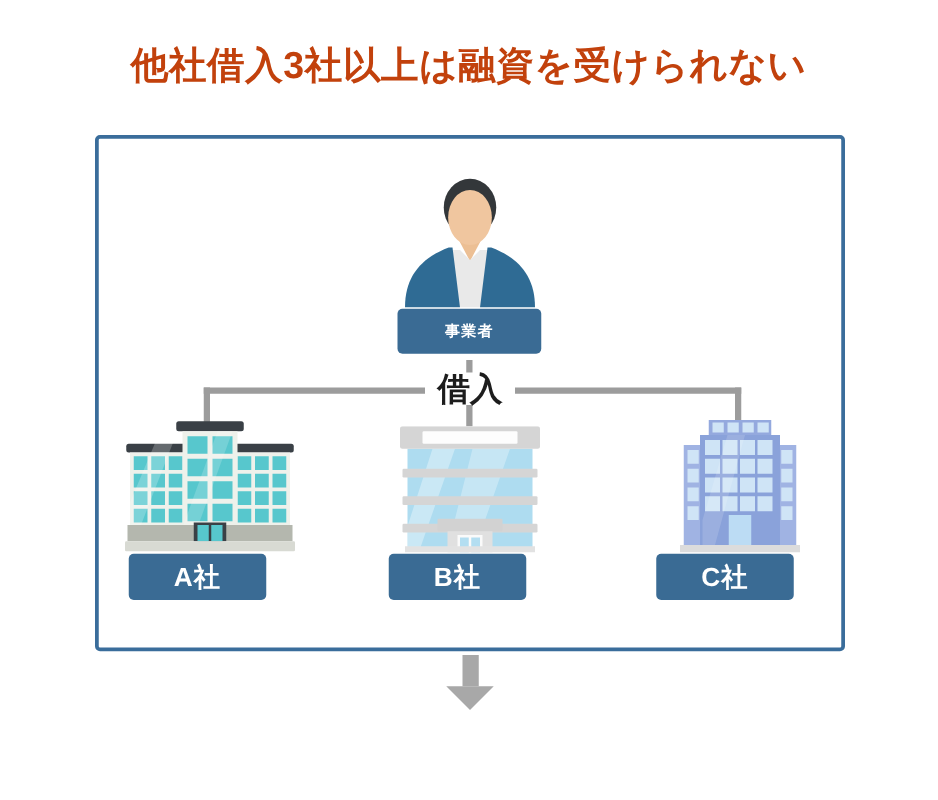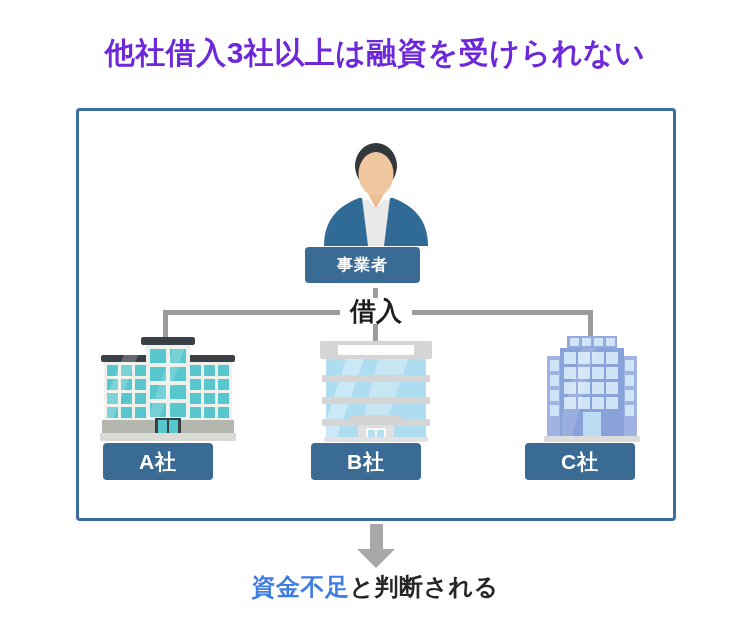--- a/index.html
+++ b/index.html
@@ -4,33 +4,33 @@
 <style>
   * { box-sizing: border-box; }
   html, body { margin: 0; padding: 0; background: #ffffff; }
   .canvas {
     position: relative; width: 750px; height: 640px; background: #ffffff;
     font-family: "Liberation Sans", "DejaVu Sans", sans-serif; overflow: hidden;
   }
   .title {
     position: absolute; left: 0; right: 0; top: 38px; margin: 0;
     text-align: center; font-size: 30px; line-height: 30px; font-weight: bold;
-    color: #6d28d9; letter-spacing: 0.5px;
+    color: #c2410c; letter-spacing: 0.5px;
   }
   .frame {
     position: absolute; left: 76px; top: 108px; width: 600px; height: 413px;
     border: 3px solid #3a6d9b; border-radius: 4px; background: #ffffff;
   }
   .avatar { position: absolute; left: 316px; top: 142px; width: 120px; height: 104px; }
   .badge {
     position: absolute; background: #3a6b94; color: #ffffff; font-weight: bold;
     display: flex; align-items: center; justify-content: center; border-radius: 4px;
     letter-spacing: 1px;
   }
-  .badge.person  { left: 305px; top: 247px; width: 115px; height: 36px; font-size: 16px; }
+  .badge.person  { left: 318px; top: 247px; width: 115px; height: 36px; font-size: 12px; }
   .badge.company { top: 443px; width: 110px; height: 37px; font-size: 21px; }
   .badge.a { left: 103px; } .badge.b { left: 311px; } .badge.c { left: 525px; }
   .line { position: absolute; background: #9c9c9c; }
   .dash-top   { left: 373px; top: 288px; width: 5px; height: 11px; }
   .h-line     { left: 163px; top: 310px; width: 430px; height: 5px; z-index: 1; }
   .drop-left  { left: 163px; top: 310px; width: 5px; height: 28px; }
   .drop-right { left: 588px; top: 310px; width: 5px; height: 28px; }
   .drop-mid   { left: 373px; top: 324px; width: 5px; height: 17px; }
   .kariire {
     position: absolute; left: 340px; top: 298px; width: 72px; height: 26px;
@@ -197,15 +197,14 @@
 
   <div class="badge company a">A社</div>
   <div class="badge company c">C社</div>
   <div class="badge company b">B社</div>
 
   <div class="arrow">
     <div class="stem"></div>
     <div class="head"></div>
   </div>
 
-  <p class="caption"><span class="hl">資金不足</span><span>と判断される</span></p>
 
 </div>
 
 </body></html>

